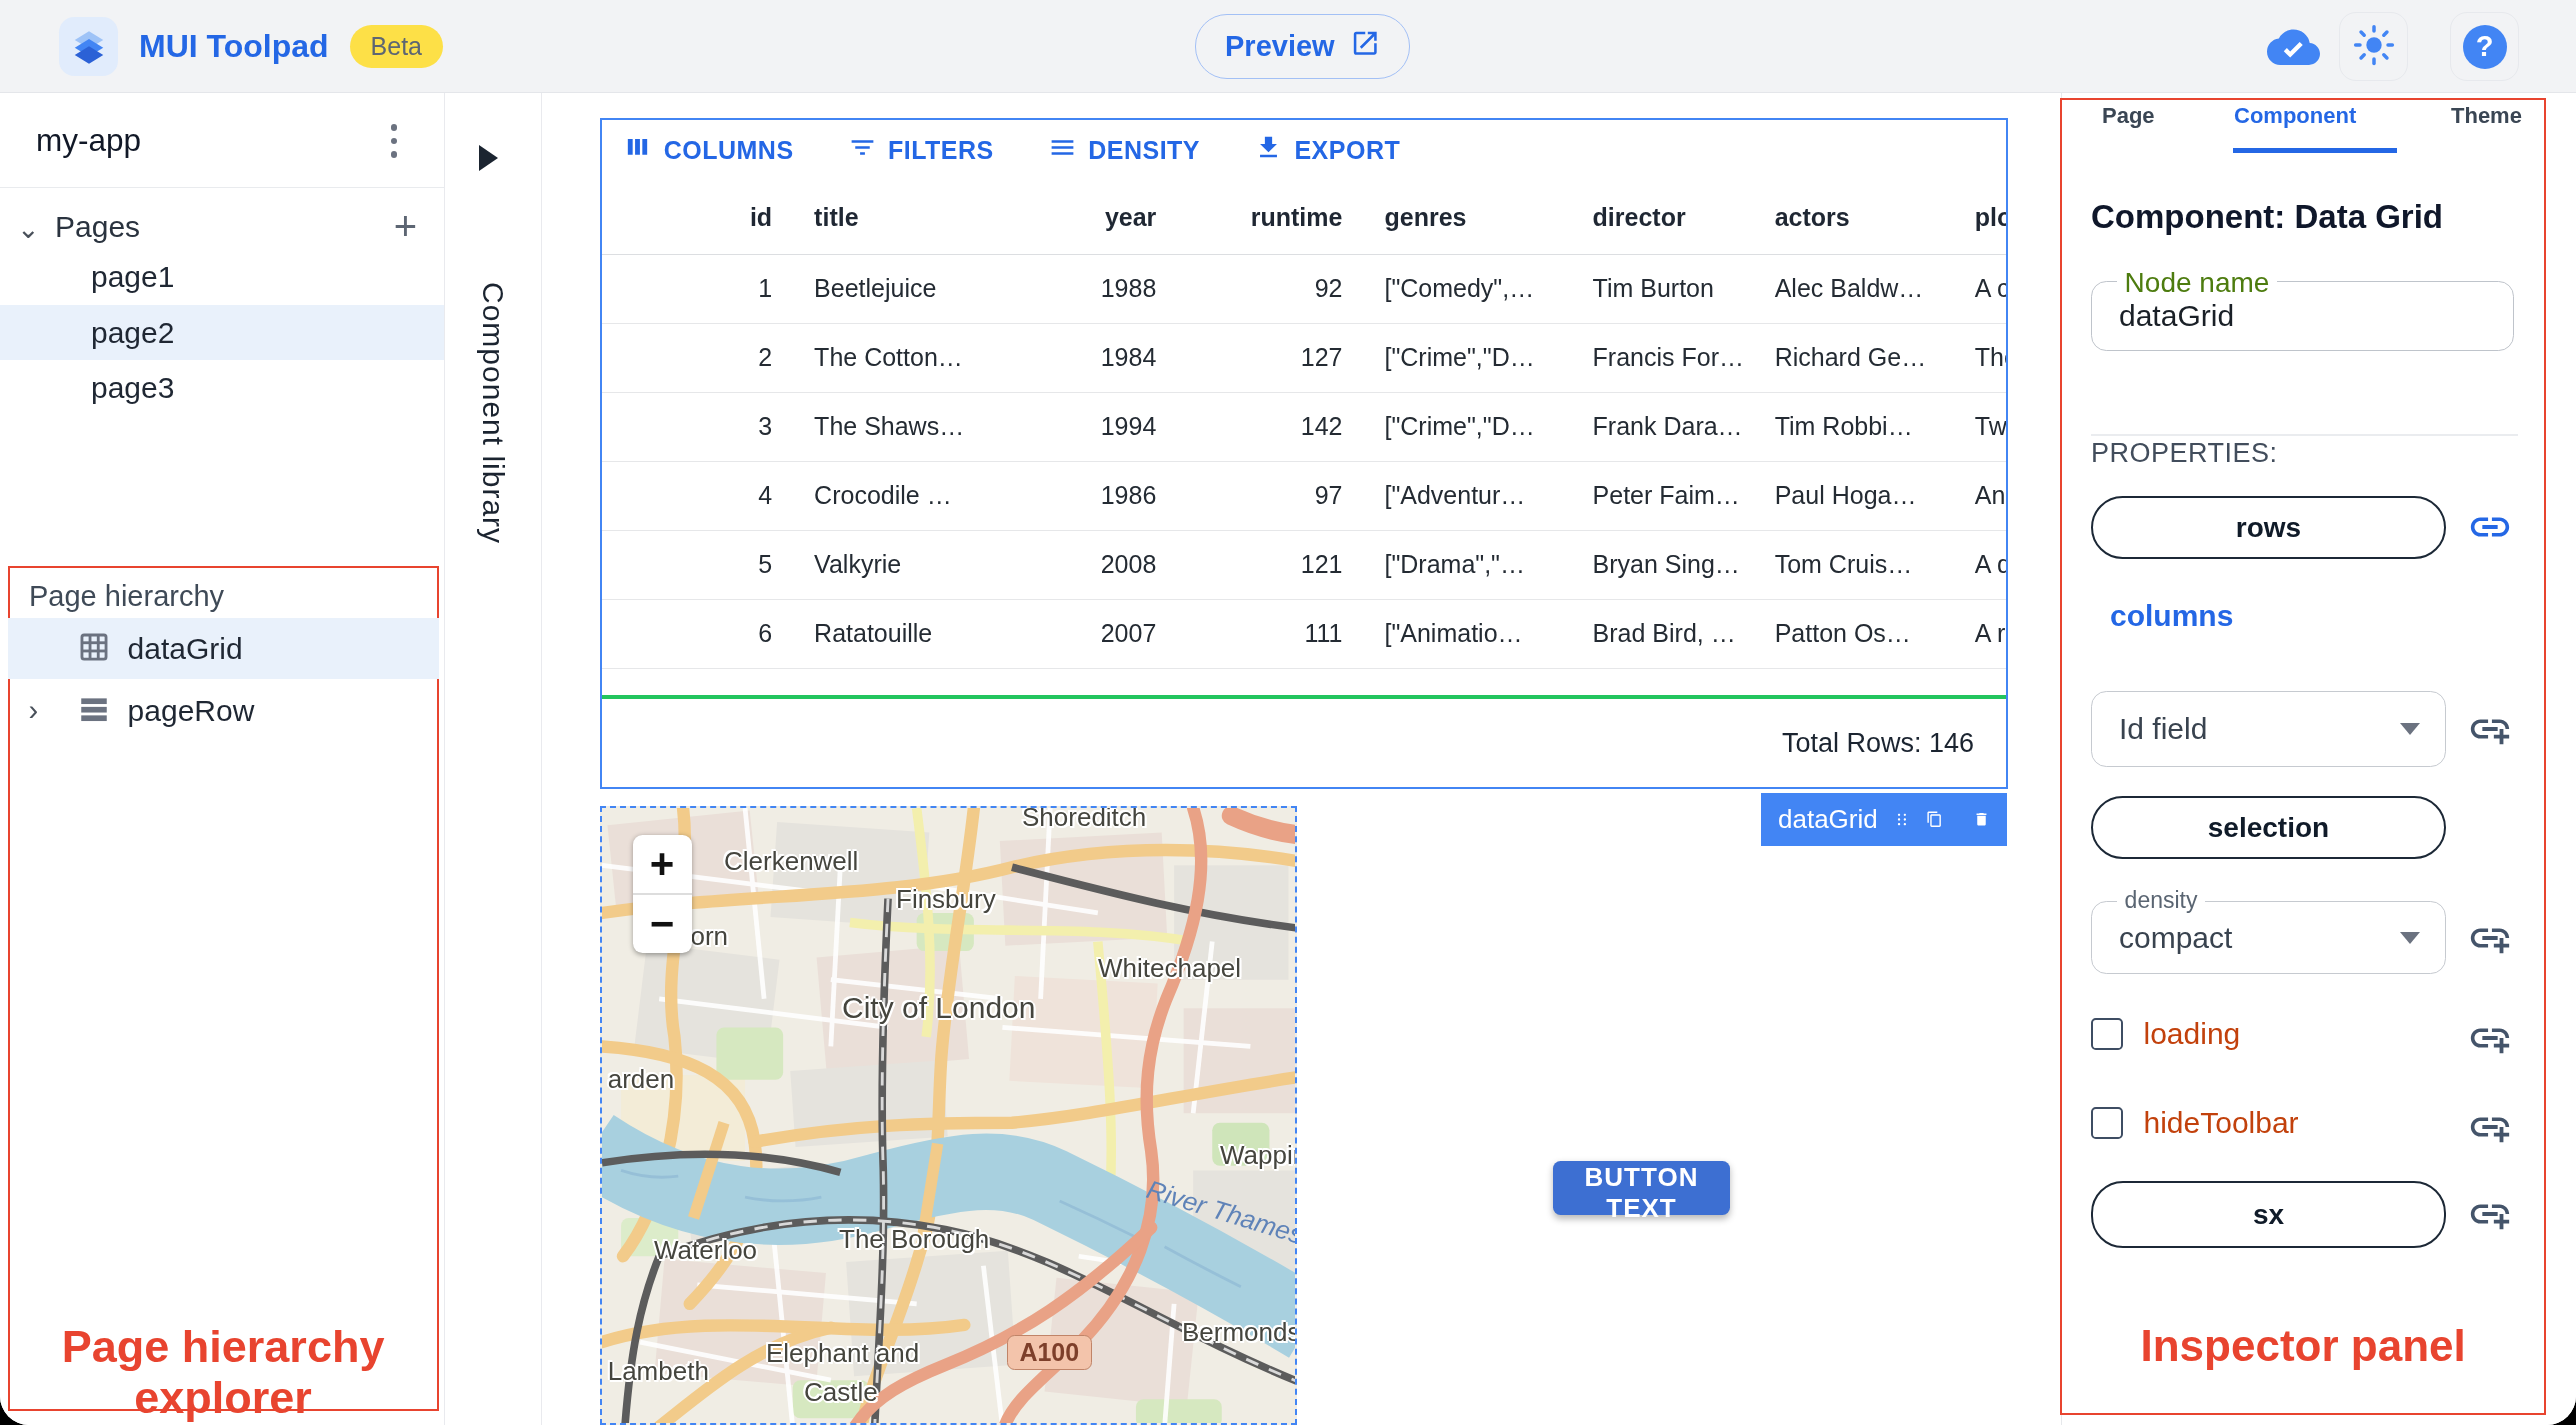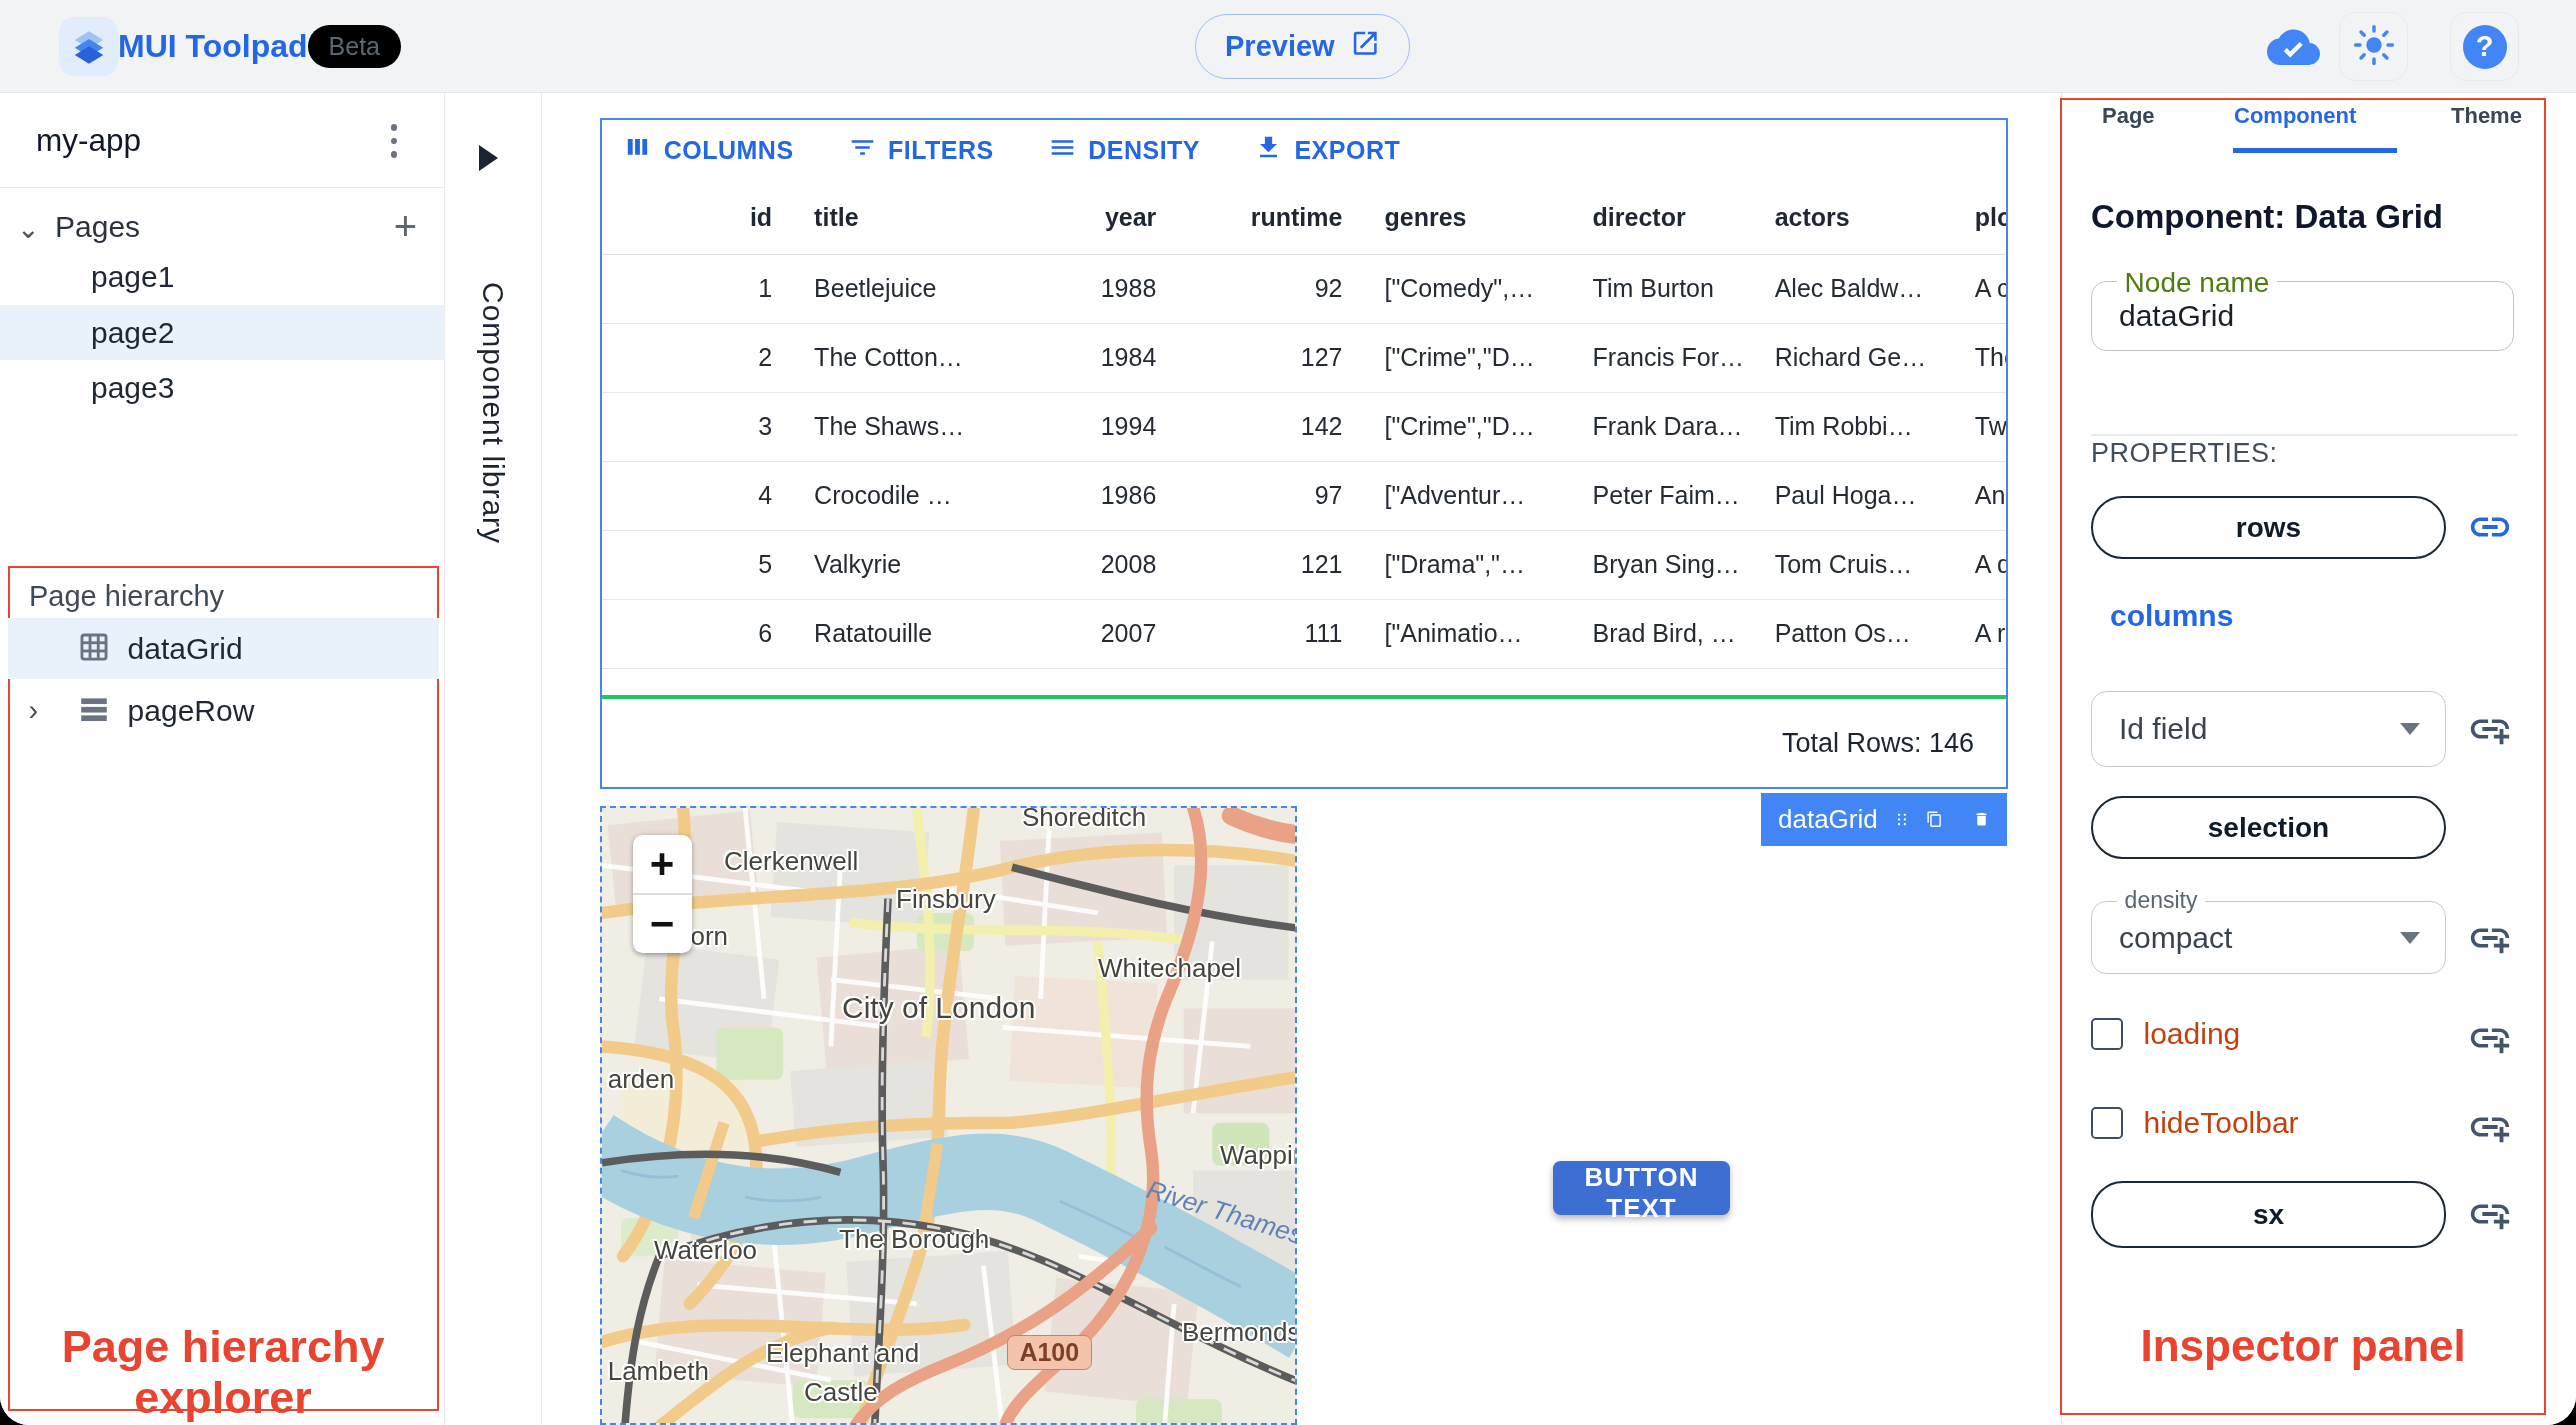--- a/index.html
+++ b/index.html
@@ -1,24 +1,24 @@
 <!DOCTYPE html>
 <html><head>
 <meta charset="utf-8">
 <style>
   html,body{margin:0;padding:0;background:#000;}
   *{box-sizing:border-box;font-family:"Liberation Sans","DejaVu Sans",sans-serif;}
   .screen{position:relative;width:2576px;height:1425px;background:#fff;overflow:hidden;border-radius:0 0 29px 29px;}
 
   
   .topbar{position:absolute;left:0;top:0;width:2576px;height:93px;background:#f2f3f5;border-bottom:1.9px solid #e4e6ea;}
-  .brand{position:absolute;left:59px;top:0;height:93px;display:flex;align-items:center;}
+  .brand{position:absolute;left:59px;top:0;height:93px;display:flex;align-items:center;gap:21px;}
   .logo-chip{width:59px;height:59px;border-radius:15.3px;background:#e1ecfc;display:flex;align-items:center;justify-content:center;}
   .brand-name{font-size:32px;font-weight:700;color:#2467e5;}
-  .beta-chip{background:#000000;color:#5d6673;font-size:25px;padding:6.7px 21px;border-radius:25px;}
+  .beta-chip{background:#fde047;color:#5d6673;font-size:25px;padding:6.7px 21px;border-radius:25px;}
   .preview-btn{position:absolute;left:1195px;top:14.3px;height:65px;padding:0 29px;display:flex;align-items:center;gap:15.3px;
     border:1.9px solid #a3c0f5;border-radius:32px;background:transparent;color:#2467e5;font-size:29px;font-weight:700;cursor:pointer;}
   .iconbtn{position:absolute;top:12.4px;width:69px;height:69px;border:1.9px solid #e7e9ed;border-radius:17px;display:flex;align-items:center;justify-content:center;background:transparent;}
   .cloud-btn{border:none;}
   .help-circle{width:44px;height:44px;border-radius:50%;background:#4285f4;color:#fff;font-size:29px;font-weight:700;display:flex;align-items:center;justify-content:center;}
 
   
   .main{position:absolute;left:0;top:93px;width:2576px;height:1332px;}
   .sidebar{position:absolute;left:0;top:0;width:444px;height:1332px;background:#fff;}
   .libstrip{position:absolute;left:444px;top:0;width:98px;height:1332px;background:#fff;border-left:1.9px solid #e9eaee;border-right:1.9px solid #e9eaee;}

